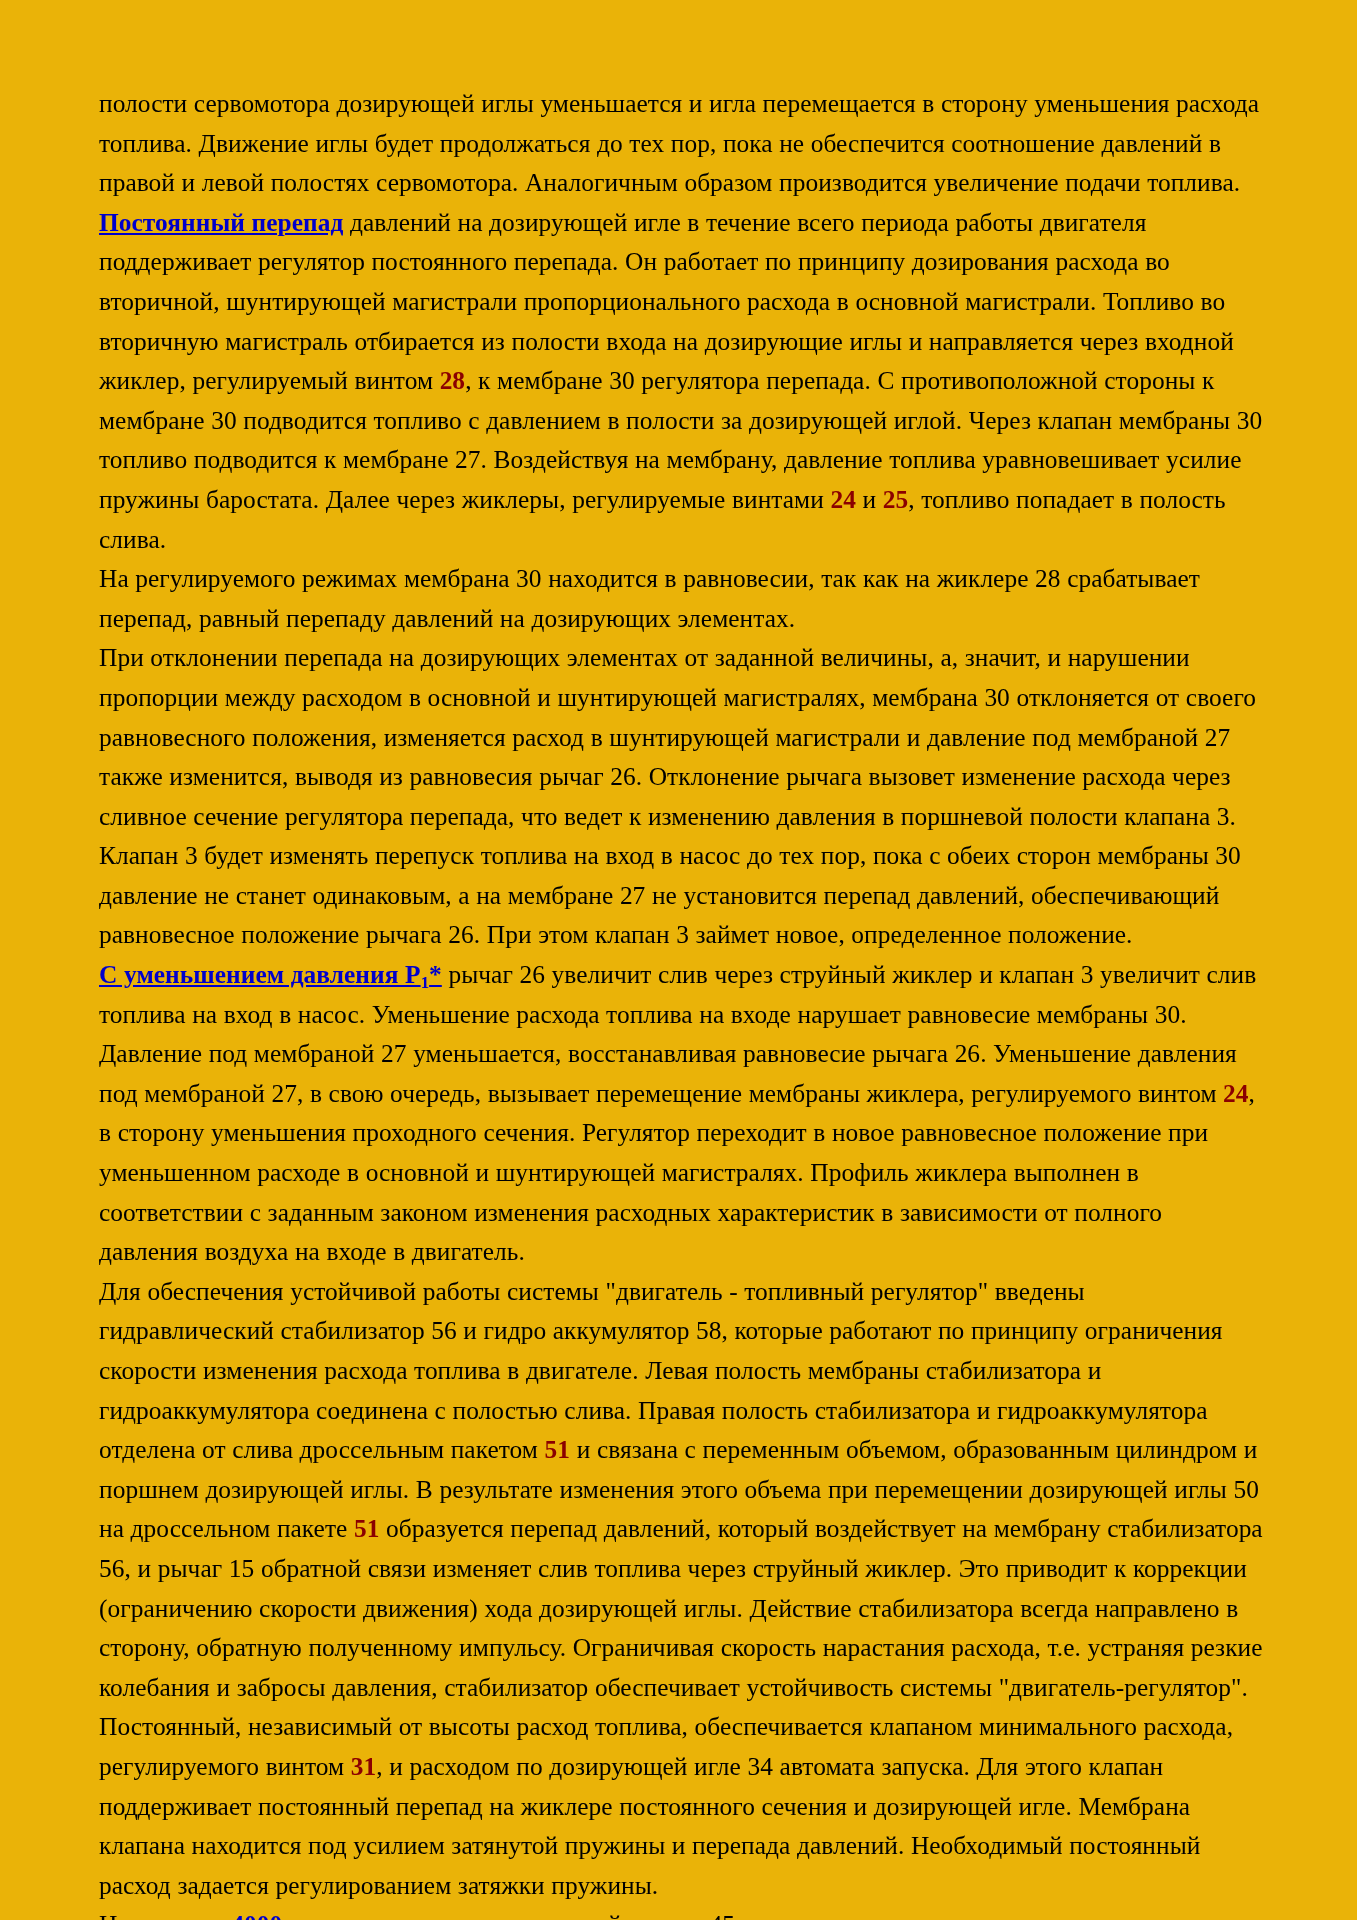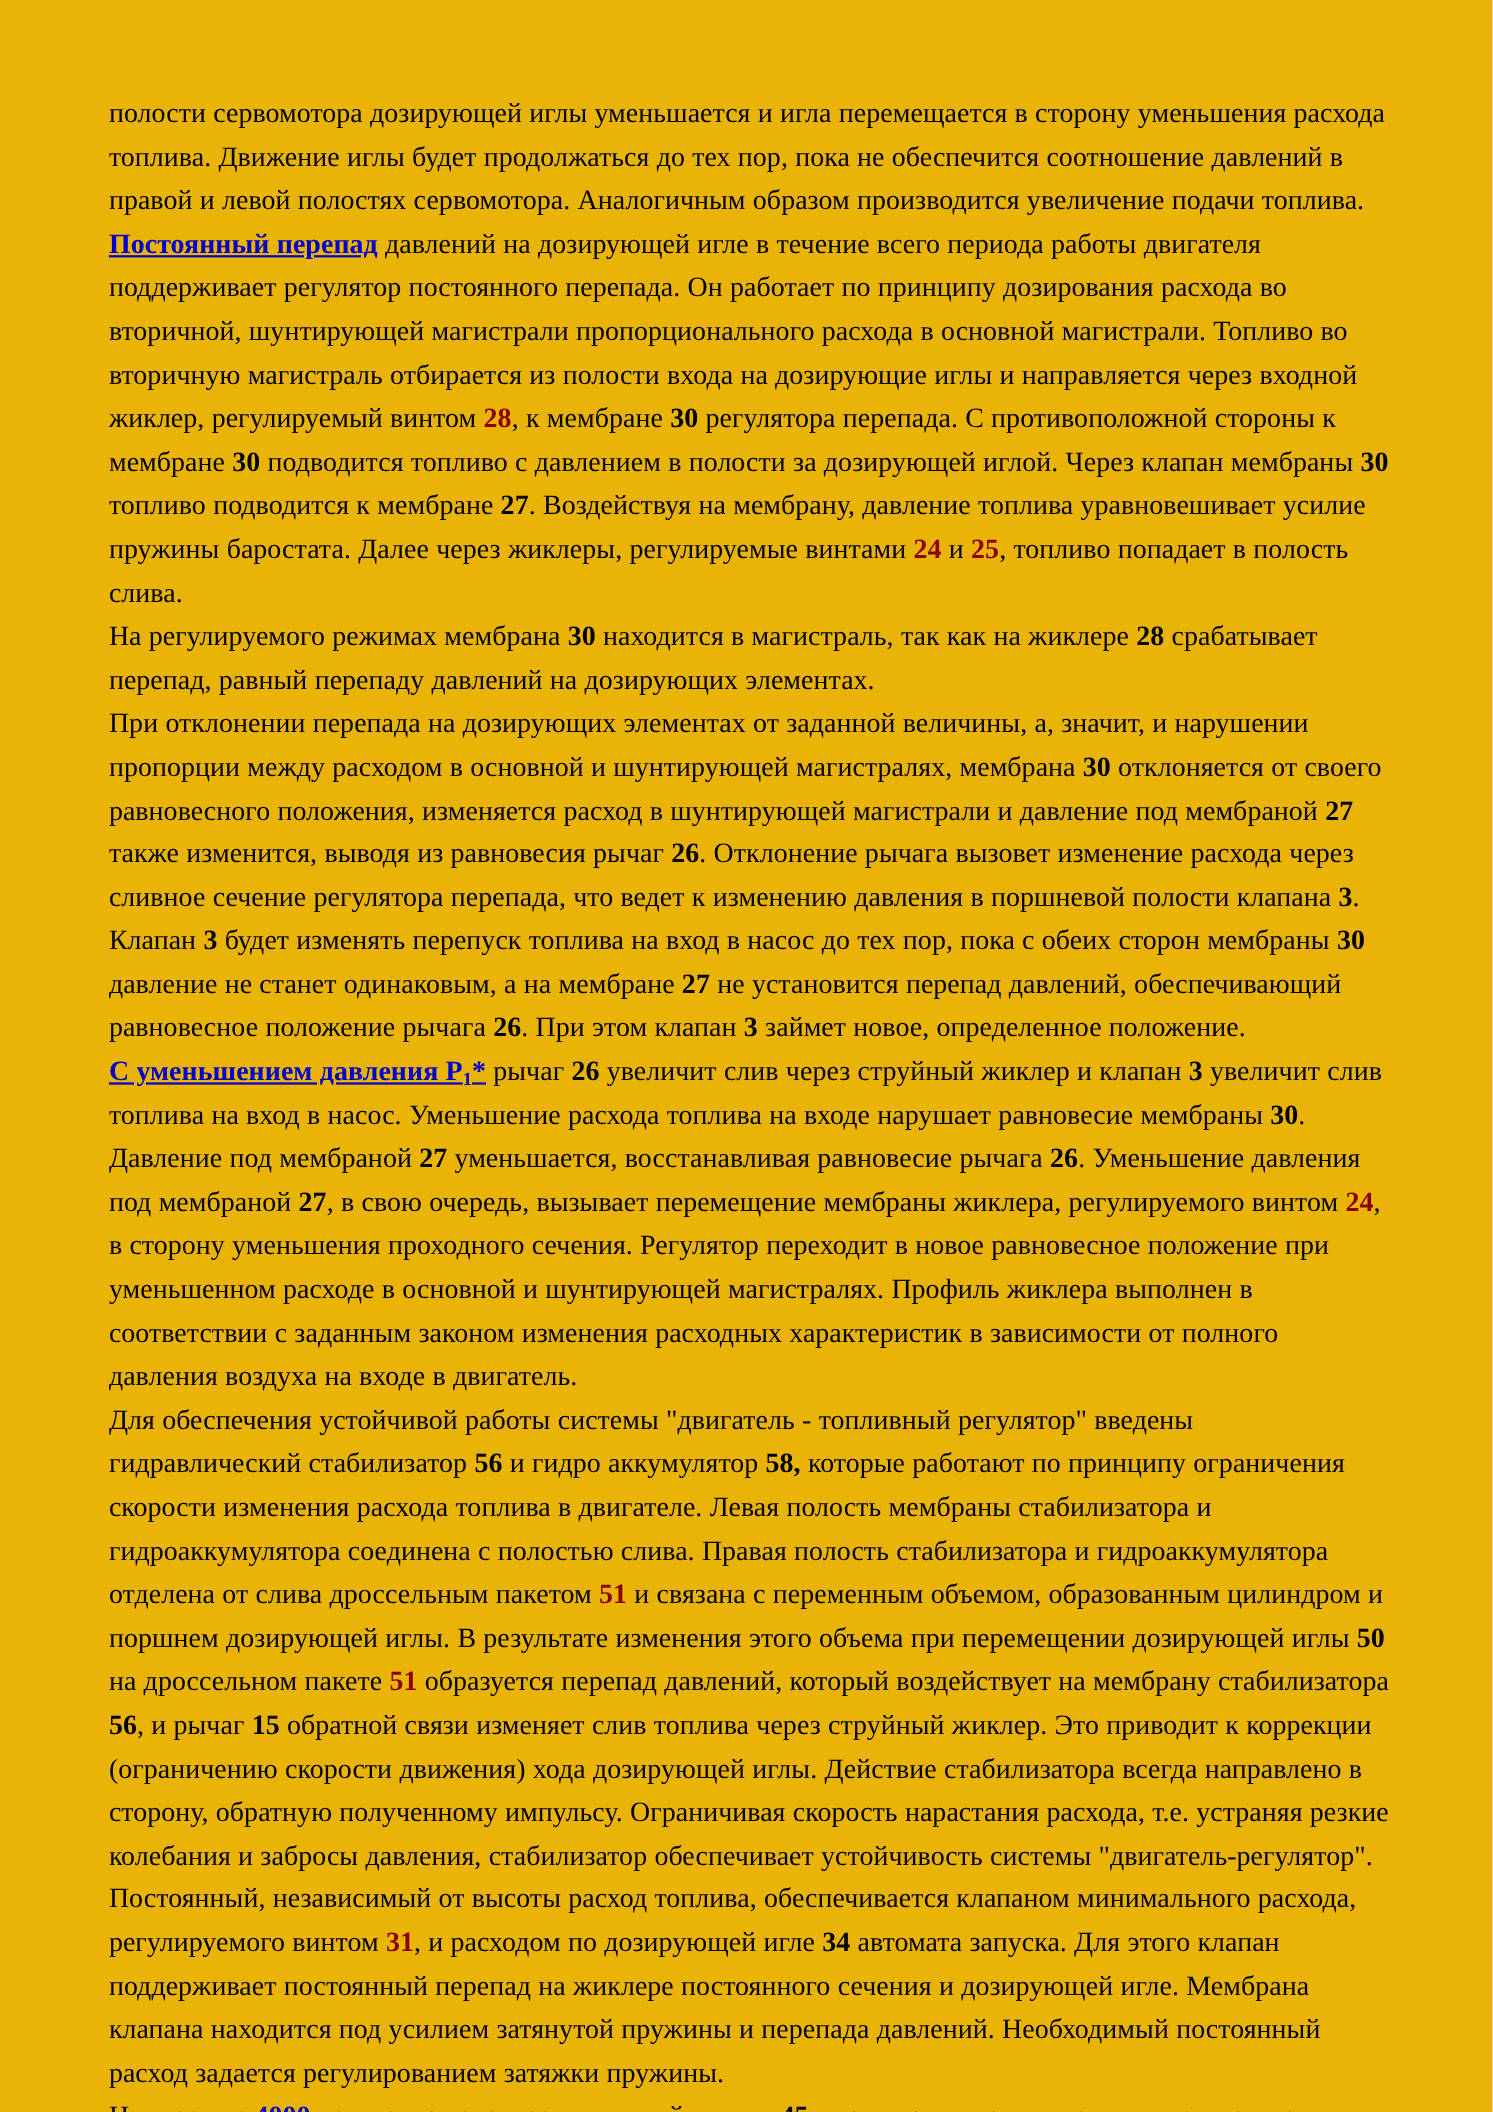--- a/index.html
+++ b/index.html
@@ -27,41 +27,41 @@
     font-size: 25.4px;
     line-height: 39.6px;
     text-align: left;
     letter-spacing: 0.05px;
     word-spacing: 0.2px;
   }
   .para {
     margin: 0;
     text-indent: 0;
   }
-  .ref     { font-weight: bold; color: #000000; }
+  .ref     { font-weight: normal; color: #000000; }
   .ref-red { font-weight: bold; color: #8b0000; }
   .ref-blue{ font-weight: bold; color: #0000cc; }
   .head-link {
     font-weight: bold;
     color: #0000cc;
     text-decoration: underline;
   }
   sub {
     font-size: 0.66em;
     line-height: 0;
     vertical-align: -0.28em;
   }
 </style>
 </head>
 <body>
 
 <div class="page">
   <div class="doc-body" id="doc-body">
       <p class="para"><span>полости сервомотора дозирующей иглы уменьшается и игла перемещается в сторону уменьшения расхода топлива. Движение иглы будет продолжаться до тех пор, пока не обеспечится соотношение давлений в правой и левой полостях сервомотора. Аналогичным образом производится увеличение подачи топлива.</span></p>
       <p class="para"><span class="head-link">Постоянный перепад</span><span> давлений на дозирующей игле в течение всего периода работы двигателя поддерживает регулятор постоянного перепада. Он работает по принципу дозирования расхода во вторичной, шунтирующей магистрали пропорционального расхода в основной магистрали. Топливо во вторичную магистраль отбирается из полости входа на дозирующие иглы и направляется через входной жиклер, регулируемый винтом </span><span class="ref-red">28</span><span>, к мембране </span><span class="ref">30</span><span> регулятора перепада. С противоположной стороны к мембране </span><span class="ref">30</span><span> подводится топливо с давлением в полости за дозирующей иглой. Через клапан мембраны </span><span class="ref">30</span><span> топливо подводится к мембране </span><span class="ref">27</span><span>. Воздействуя на мембрану, давление топлива уравновешивает усилие пружины баростата. Далее через жиклеры, регулируемые винтами </span><span class="ref-red">24</span><span> и </span><span class="ref-red">25</span><span>, топливо попадает в полость слива.</span></p>
-      <p class="para"><span>На регулируемого режимах мембрана </span><span class="ref">30</span><span> находится в магистраль, так как на жиклере </span><span class="ref">28</span><span> срабатывает перепад, равный перепаду давлений на дозирующих элементах.</span></p>
+      <p class="para"><span>На регулируемого режимах мембрана </span><span class="ref">30</span><span> находится в равновесии, так как на жиклере </span><span class="ref">28</span><span> срабатывает перепад, равный перепаду давлений на дозирующих элементах.</span></p>
       <p class="para"><span>При отклонении перепада на дозирующих элементах от заданной величины, а, значит, и нарушении пропорции между расходом в основной и шунтирующей магистралях, мембрана </span><span class="ref">30</span><span> отклоняется от своего равновесного положения, изменяется расход в шунтирующей магистрали и давление под мембраной </span><span class="ref">27</span><span> также изменится, выводя из равновесия рычаг </span><span class="ref">26</span><span>. Отклонение рычага вызовет изменение расхода через сливное сечение регулятора перепада, что ведет к изменению давления в поршневой полости клапана </span><span class="ref">3</span><span>. Клапан </span><span class="ref">3</span><span> будет изменять перепуск топлива на вход в насос до тех пор, пока с обеих сторон мембраны </span><span class="ref">30</span><span> давление не станет одинаковым, а на мембране </span><span class="ref">27</span><span> не установится перепад давлений, обеспечивающий равновесное положение рычага </span><span class="ref">26</span><span>. При этом клапан </span><span class="ref">3</span><span> займет новое, определенное положение.</span></p>
       <p class="para"><span class="head-link">С уменьшением давления P<sub>1</sub><span>*</span></span><span> рычаг </span><span class="ref">26</span><span> увеличит слив через струйный жиклер и клапан </span><span class="ref">3</span><span> увеличит слив топлива на вход в насос. Уменьшение расхода топлива на входе нарушает равновесие мембраны </span><span class="ref">30</span><span>. Давление под мембраной </span><span class="ref">27</span><span> уменьшается, восстанавливая равновесие рычага </span><span class="ref">26</span><span>. Уменьшение давления под мембраной </span><span class="ref">27</span><span>, в свою очередь, вызывает перемещение мембраны жиклера, регулируемого винтом </span><span class="ref-red">24</span><span>, в сторону уменьшения проходного сечения. Регулятор переходит в новое равновесное положение при уменьшенном расходе в основной и шунтирующей магистралях. Профиль жиклера выполнен в соответствии с заданным законом изменения расходных характеристик в зависимости от полного давления воздуха на входе в двигатель.</span></p>
       <p class="para"><span>Для обеспечения устойчивой работы системы "двигатель - топливный регулятор" введены гидравлический стабилизатор </span><span class="ref">56</span><span> и гидро аккумулятор </span><span class="ref">58,</span><span> которые работают по принципу ограничения скорости изменения расхода топлива в двигателе. Левая полость мембраны стабилизатора и гидроаккумулятора соединена с полостью слива. Правая полость стабилизатора и гидроаккумулятора отделена от слива дроссельным пакетом </span><span class="ref-red">51</span><span> и связана с переменным объемом, образованным цилиндром и поршнем дозирующей иглы. В результате изменения этого объема при перемещении дозирующей иглы </span><span class="ref">50</span><span> на дроссельном пакете </span><span class="ref-red">51</span><span> образуется перепад давлений, который воздействует на мембрану стабилизатора </span><span class="ref">56</span><span>, и рычаг </span><span class="ref">15</span><span> обратной связи изменяет слив топлива через струйный жиклер. Это приводит к коррекции (ограничению скорости движения) хода дозирующей иглы. Действие стабилизатора всегда направлено в сторону, обратную полученному импульсу. Ограничивая скорость нарастания расхода, т.е. устраняя резкие колебания и забросы давления, стабилизатор обеспечивает устойчивость системы "двигатель-регулятор".</span></p>
       <p class="para"><span>Постоянный, независимый от высоты расход топлива, обеспечивается клапаном минимального расхода, регулируемого винтом </span><span class="ref-red">31</span><span>, и расходом по дозирующей игле </span><span class="ref">34</span><span> автомата запуска. Для этого клапан поддерживает постоянный перепад на жиклере постоянного сечения и дозирующей игле. Мембрана клапана находится под усилием затянутой пружины и перепада давлений. Необходимый постоянный расход задается регулированием затяжки пружины.</span></p>
       <p class="para"><span>На агрегате </span><span class="ref-blue">4000</span><span> установлен электромагнитный клапан </span><span class="ref">45</span><span> уменьшения подачи топлива при подаче электропитания от ограничителя температуры за турбиной двигателя. Клапан </span></p>
     </div>
 </div>
 
 </body></html>

